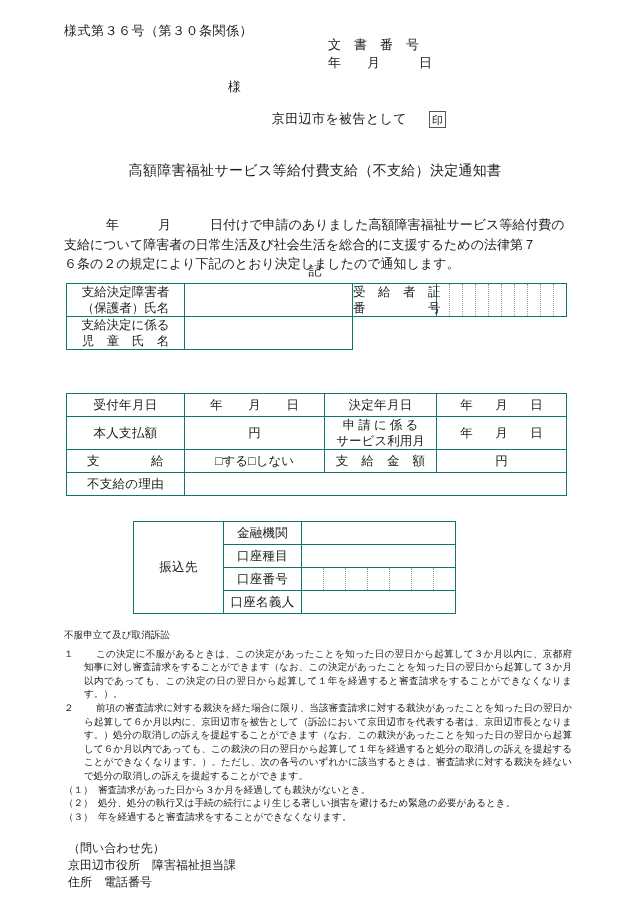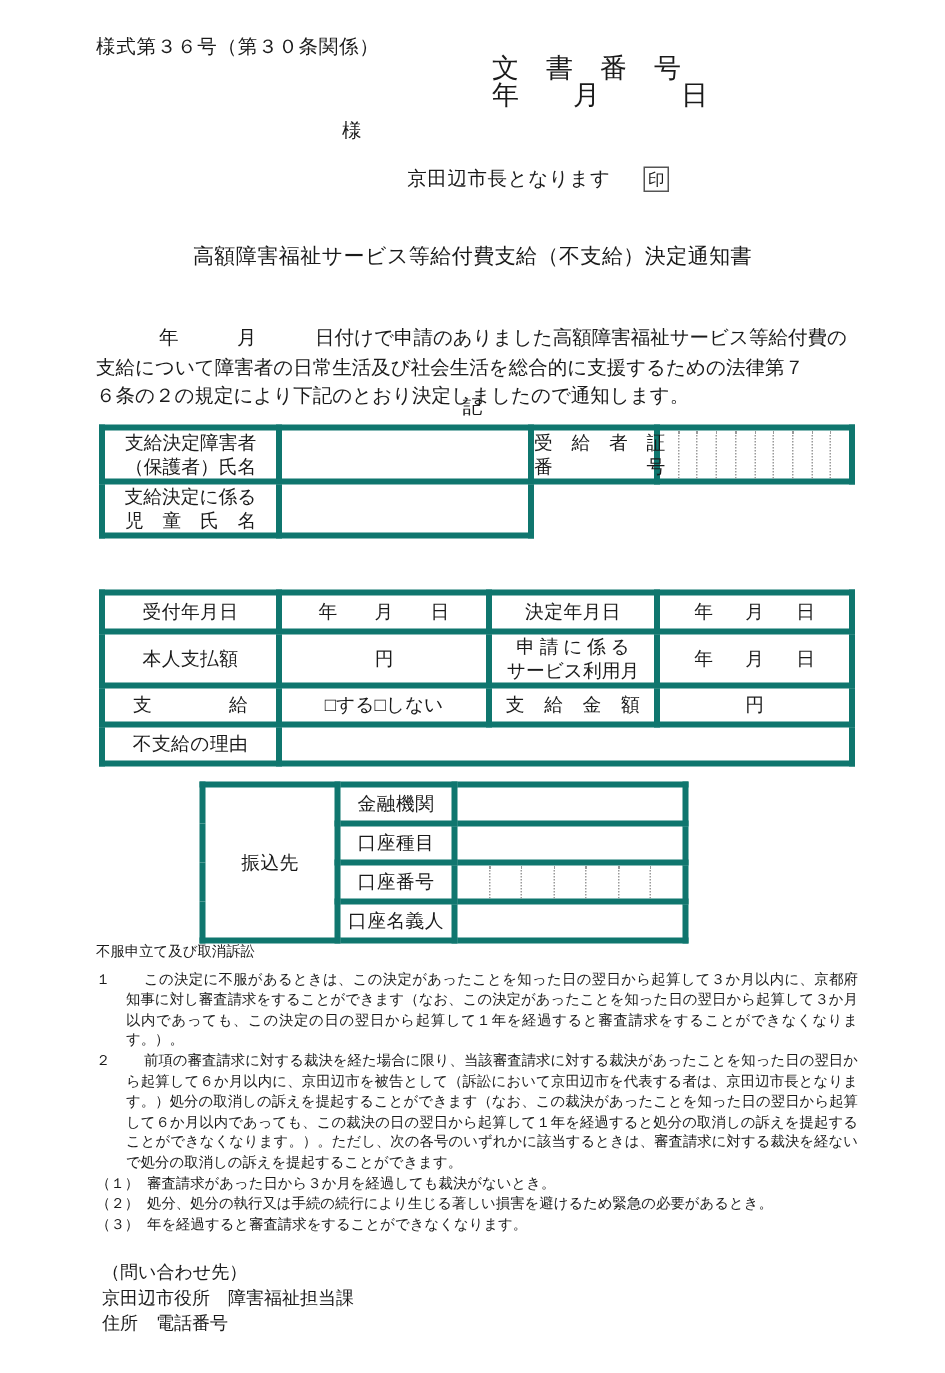--- a/index.html
+++ b/index.html
@@ -31,21 +31,21 @@
     top: 22px;
     font-size: 13px;
     letter-spacing: 0.5px;
     white-space: nowrap;
   }
   .doc-meta {
     position: absolute;
     right: 58px;
     top: 36px;
     text-align: center;
-    font-size: 18px;
+    font-size: 13px;
     line-height: 18px;
   }
   .doc-meta .row {
     display: flex;
     justify-content: space-between;
     width: 118px;
     white-space: nowrap;
   }
   .doc-meta .row span { display: inline-block; }
 
@@ -109,21 +109,21 @@
   }
 
   
   table.form {
     position: absolute;
     border-collapse: collapse;
     font-size: 12.5px;
     table-layout: fixed;
   }
   table.form td {
-    border: 4px solid #0f766e;
+    border: 1px solid #0f766e;
     padding: 0;
     height: 22px;
     vertical-align: middle;
     text-align: center;
     line-height: 15px;
   }
   .t-name {
     position: absolute;
     left: 66px;
     top: 283px;
@@ -235,21 +235,21 @@
       <span>文　書　番　号</span>
     </div>
     <div class="row">
       <span>年　　月　　　日</span>
     </div>
   </div>
 
   <div class="addressee">様</div>
 
   <div class="issuer">
-    <span class="issuer-name">京田辺市長となります</span>
+    <span class="issuer-name">京田辺市を被告として</span>
     <span class="seal-box">印</span>
   </div>
 
   <div class="doc-title">高額障害福祉サービス等給付費支給（不支給）決定通知書</div>
 
   <div class="body-text">
     <div><span class="indent"></span><span>年　　　月　　　日付けで申請のありました高額障害福祉サービス等給付費の</span></div>
     <div>支給について障害者の日常生活及び社会生活を総合的に支援するための法律第７</div>
     <div>６条の２の規定により下記のとおり決定しましたので通知します。</div>
   </div>

